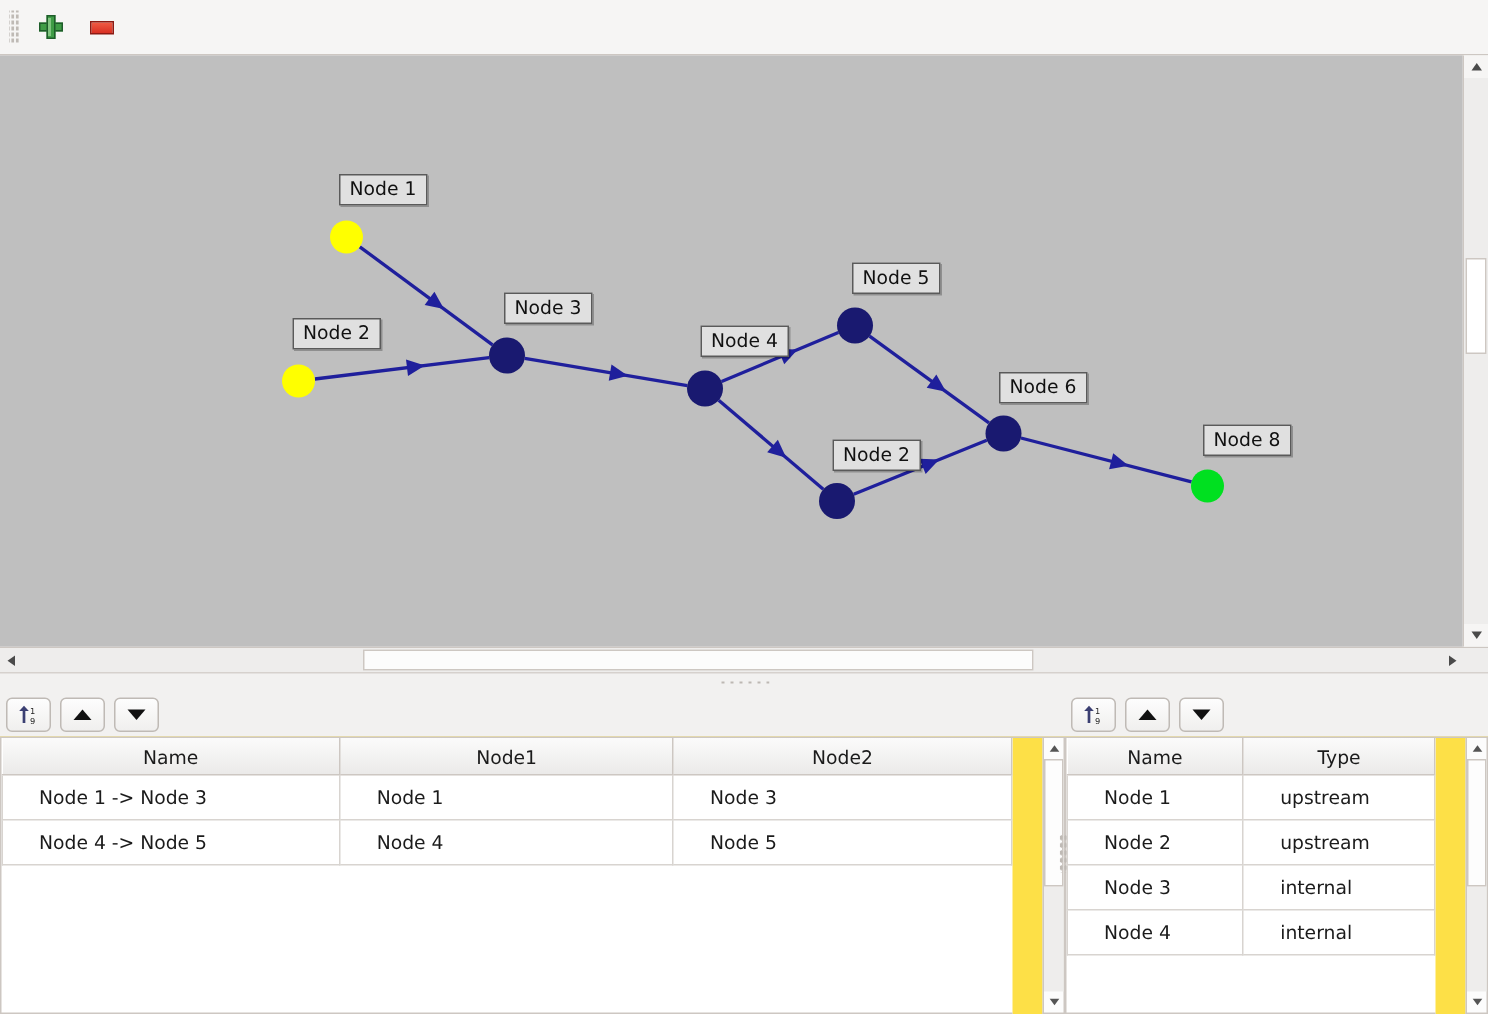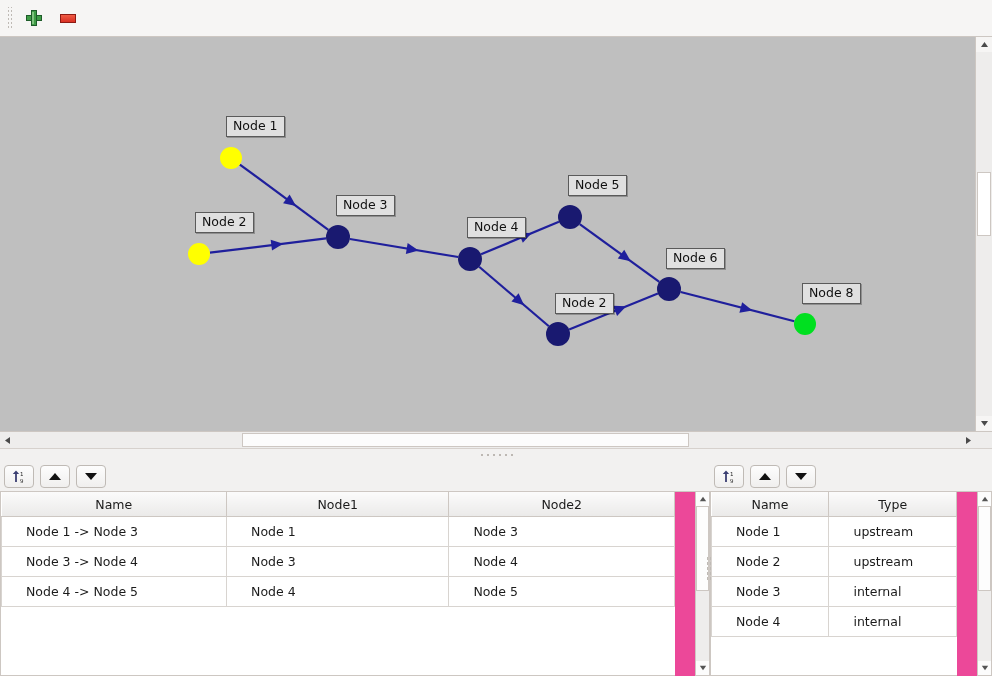--- a/index.html
+++ b/index.html
@@ -264,21 +264,21 @@
     border-left: 6px solid transparent;
     border-right: 6px solid transparent;
     border-top: 7px solid #111;
   }
 
   .table-area {
     flex: 1 1 auto;
     display: flex;
     min-height: 0;
     border-top: 1px solid #cdc7c2;
-    background: #ec4899;
+    background: #fde047;
     gap: 20px;
   }
   .table-scrollwrap {
     flex: 1 1 auto;
     min-width: 0;
     overflow: hidden;
     background: #ffffff;
     border-left: 1px solid #cdc7c2;
     border-bottom: 1px solid #cdc7c2;
     box-sizing: border-box;
@@ -464,25 +464,20 @@
                   <th style="width: 33.5%;">Node2</th>
                 </tr>
               </thead>
             <tbody id="reaches-body">
                 <tr>
                   <td>Node 1 -&gt; Node 3</td>
                   <td>Node 1</td>
                   <td>Node 3</td>
                 </tr>
                 <tr>
-                  <td>Node 3 -&gt; Node 4</td>
-                  <td>Node 3</td>
-                  <td>Node 4</td>
-                </tr>
-                <tr>
                   <td>Node 4 -&gt; Node 5</td>
                   <td>Node 4</td>
                   <td>Node 5</td>
                 </tr>
               </tbody>
           </table>
         </div>
         <div class="tbl-vscroll">
           <div class="arrow">
             <svg width="8" height="6" viewBox="0 0 8 6">

